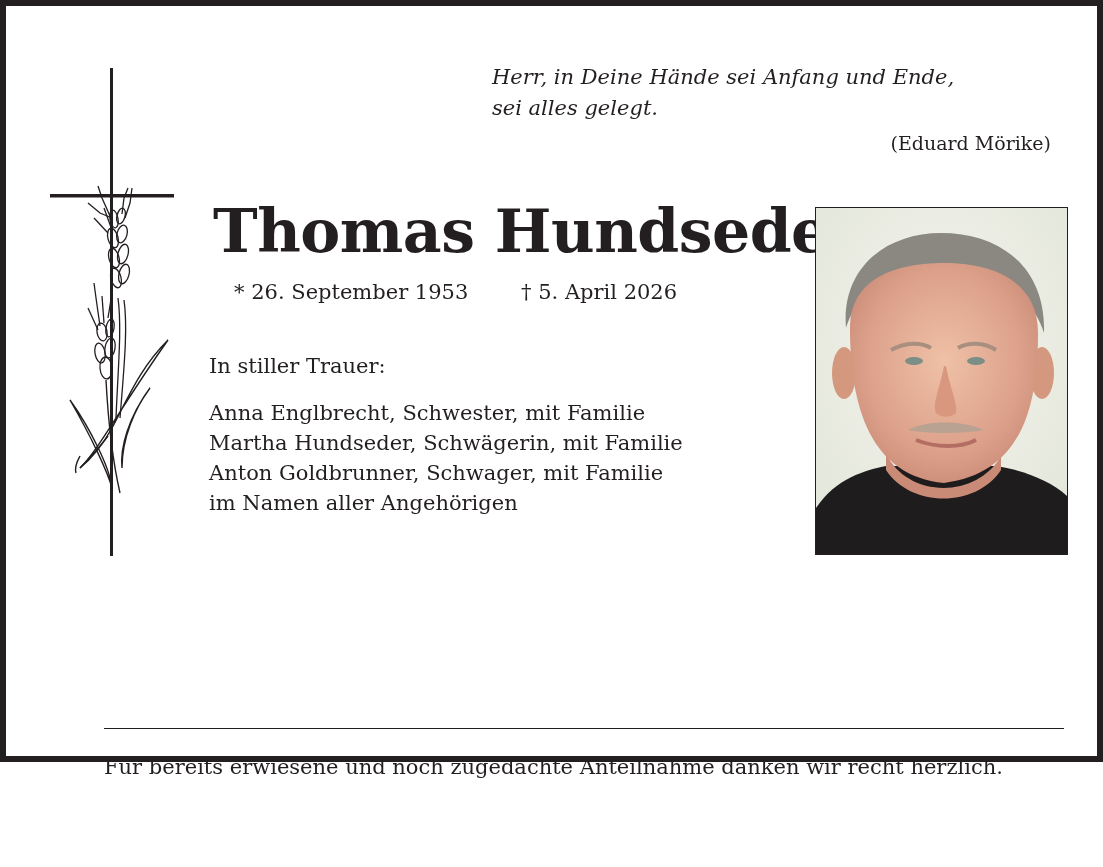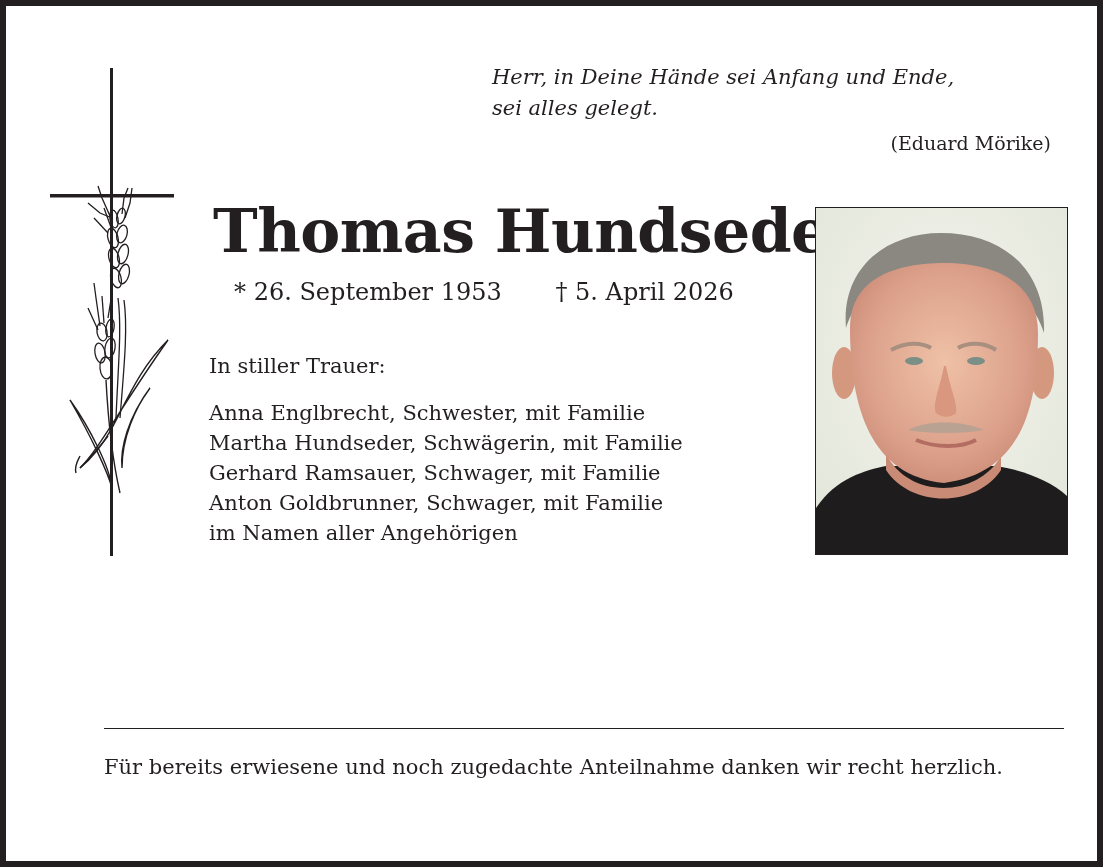--- a/index.html
+++ b/index.html
@@ -1,36 +1,36 @@
 <!DOCTYPE html>
 <html><head>
 <meta charset="utf-8">
 <style>
   html, body { margin: 0; padding: 0; background: #ffffff; }
   body { width: 1103px; height: 867px; position: relative; overflow: hidden; }
   .frame {
-    position: absolute; left: 0; top: 0; width: 1103px; height: 867px;
+    position: absolute; left: 0; top: 0; width: 1103px; height: 762px;
     box-sizing: border-box; border: 6px solid #231f20; background: #fff;
   }
   .serif { font-family: "DejaVu Serif", "Liberation Serif", serif; color: #231f20; }
   .quote {
     position: absolute; left: 486px; top: 56px; width: 580px;
     font-style: italic; font-size: 21px; line-height: 31px;
   }
   .quote-author {
     position: absolute; right: 46px; top: 124px;
     font-size: 19px; line-height: 26px; text-align: right;
   }
   .cross { position: absolute; left: 44px; top: 62px; width: 124px; height: 488px; }
   .name {
     position: absolute; left: 207px; top: 192px;
     font-size: 60px; font-weight: bold; letter-spacing: -0.5px; line-height: 66px;
   }
   .dates {
-    position: absolute; left: 228px; top: 270px; font-size: 24px; line-height: 32px;
+    position: absolute; left: 228px; top: 270px; font-size: 21px; line-height: 32px;
     white-space: nowrap;
   }
   .dates .death { margin-left: 46px; }
   .mourning {
     position: absolute; left: 203px; top: 345px; font-size: 21px; line-height: 30px; text-align: right;
   }
   .mourners {
     position: absolute; left: 203px; top: 392px; font-size: 21px; line-height: 30px;
     white-space: nowrap;
   }
@@ -120,23 +120,20 @@
   <div class="mourning serif">In stiller Trauer:</div>
 
   <div class="mourners serif">
     <div>
       <b>Anna Englbrecht,</b><span> Schwester, mit Familie</span>
     </div>
     <div>
       <b>Martha Hundseder,</b><span> Schwägerin, mit Familie</span>
     </div>
     <div>
-      <b>Gerhard Ramsauer,</b><span> Schwager, mit Familie</span>
-    </div>
-    <div>
       <b>Anton Goldbrunner,</b><span> Schwager, mit Familie</span>
     </div>
     <div>im Namen aller Angehörigen</div>
   </div>
 
   <div class="photo">
     <svg width="253" height="348" viewBox="0 0 253 348" xmlns="http://www.w3.org/2000/svg">
       <defs>
         <radialGradient id="bg" cx="50%" cy="40%" r="70%">
           <stop offset="0%" stop-color="#f4f5ee"></stop>

